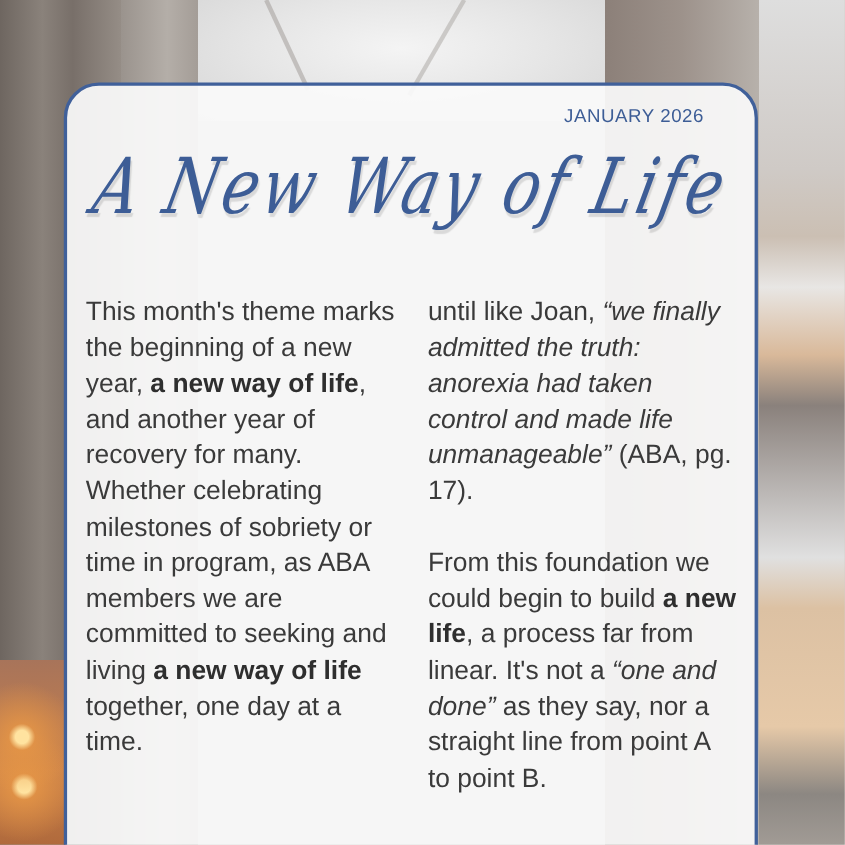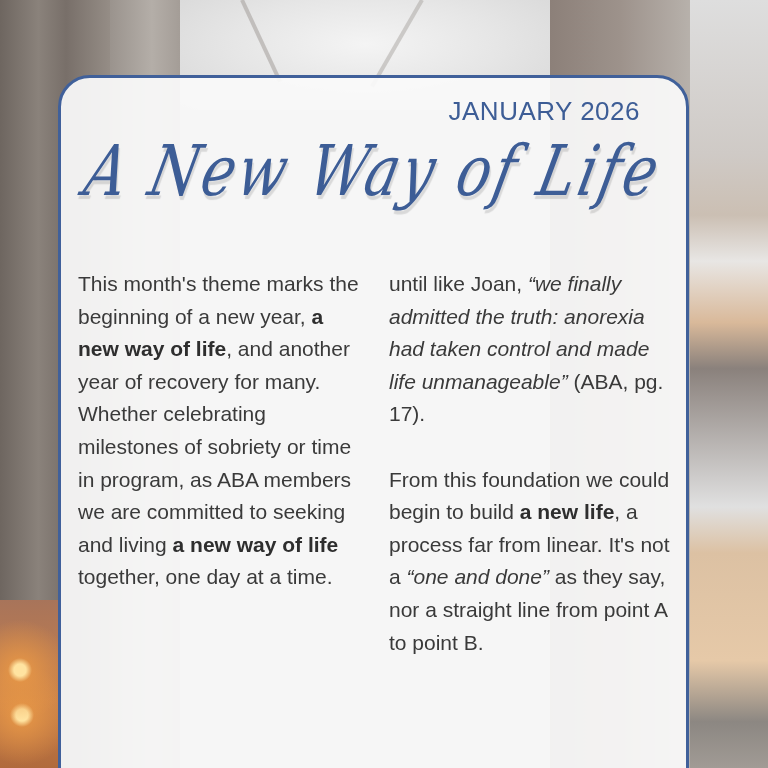--- a/index.html
+++ b/index.html
@@ -29,34 +29,34 @@
 
   .card {
     position:absolute; left:58px; top:75px; width:631px; height:760px;
     border:3px solid #40609a; border-radius:32px;
     background:rgba(250,250,250,0.93);
     box-sizing:border-box;
   }
   .date {
     position:absolute; right:46px; top:18px;
     color:#3d5d96; font-family:"Liberation Sans", sans-serif;
-    font-size:26px; letter-spacing:0.5px;
+    font-size:17px; letter-spacing:0.5px;
   }
   .title {
     position:absolute; left:0; right:0; top:60px; text-align:center;
     font-family:"DejaVu Serif", serif; font-style:italic;
     font-size:56px; color:#3d5d96; font-weight:normal;
     letter-spacing:3px;
     text-shadow:2px 3px 1px rgba(0,0,0,0.12);
     transform:skewX(-12deg) scaleY(1.25);
   }
   .col {
     position:absolute; top:190px; width:282px;
     font-family:"Liberation Sans", sans-serif;
-    font-size:21px; line-height:32.6px; color:#3a3a3a;
+    font-size:24px; line-height:32.6px; color:#3a3a3a;
   }
   .col.left { left:17px; }
   .col.right { left:328px; }
   .col p { margin:0 0 32.6px 0; }
   .col b { font-weight:bold; color:#2e2e2e; }
   .col i { font-style:italic; }
 </style>
 </head>
 <body>
 

